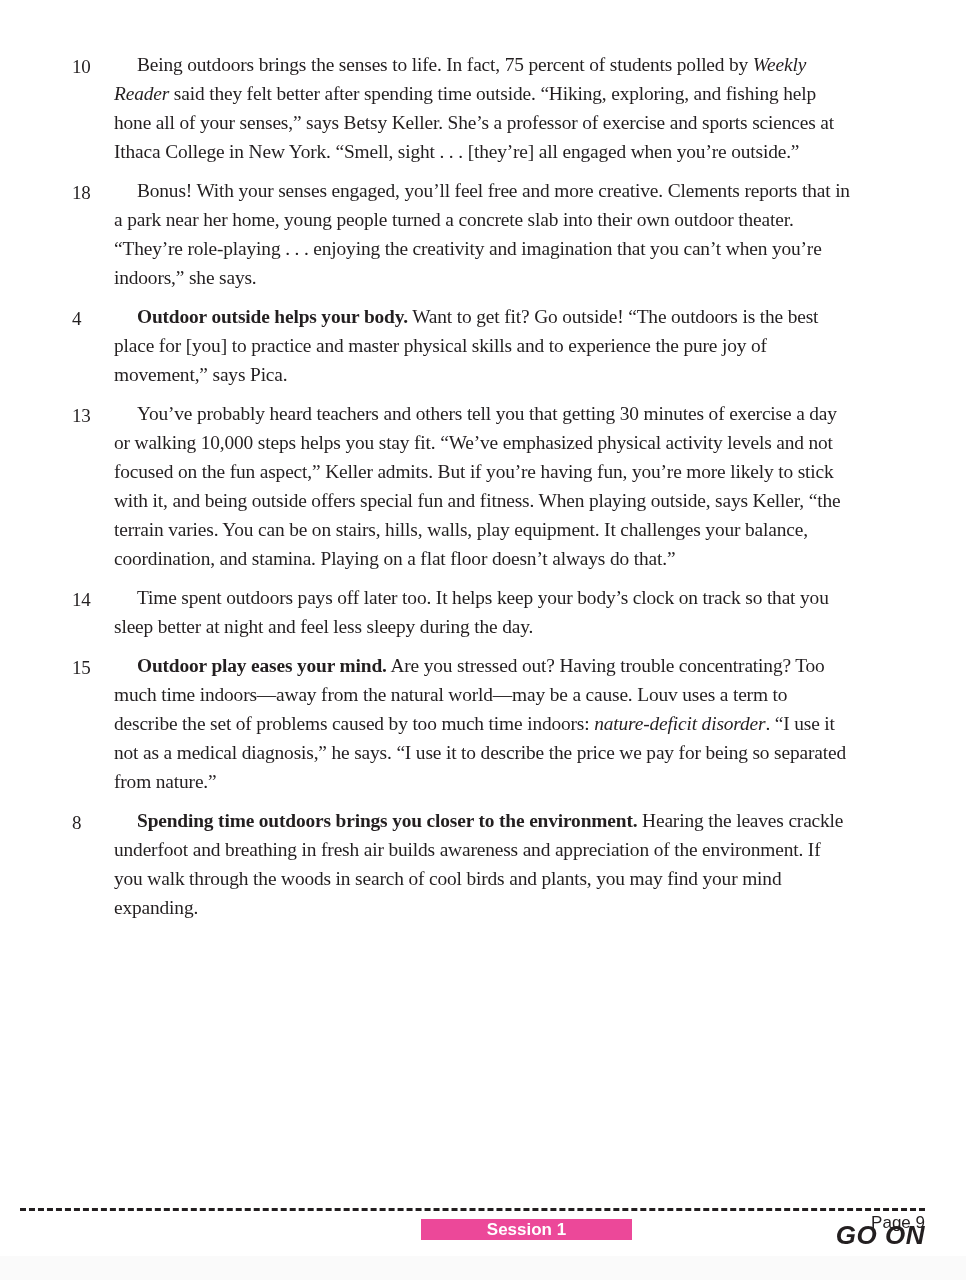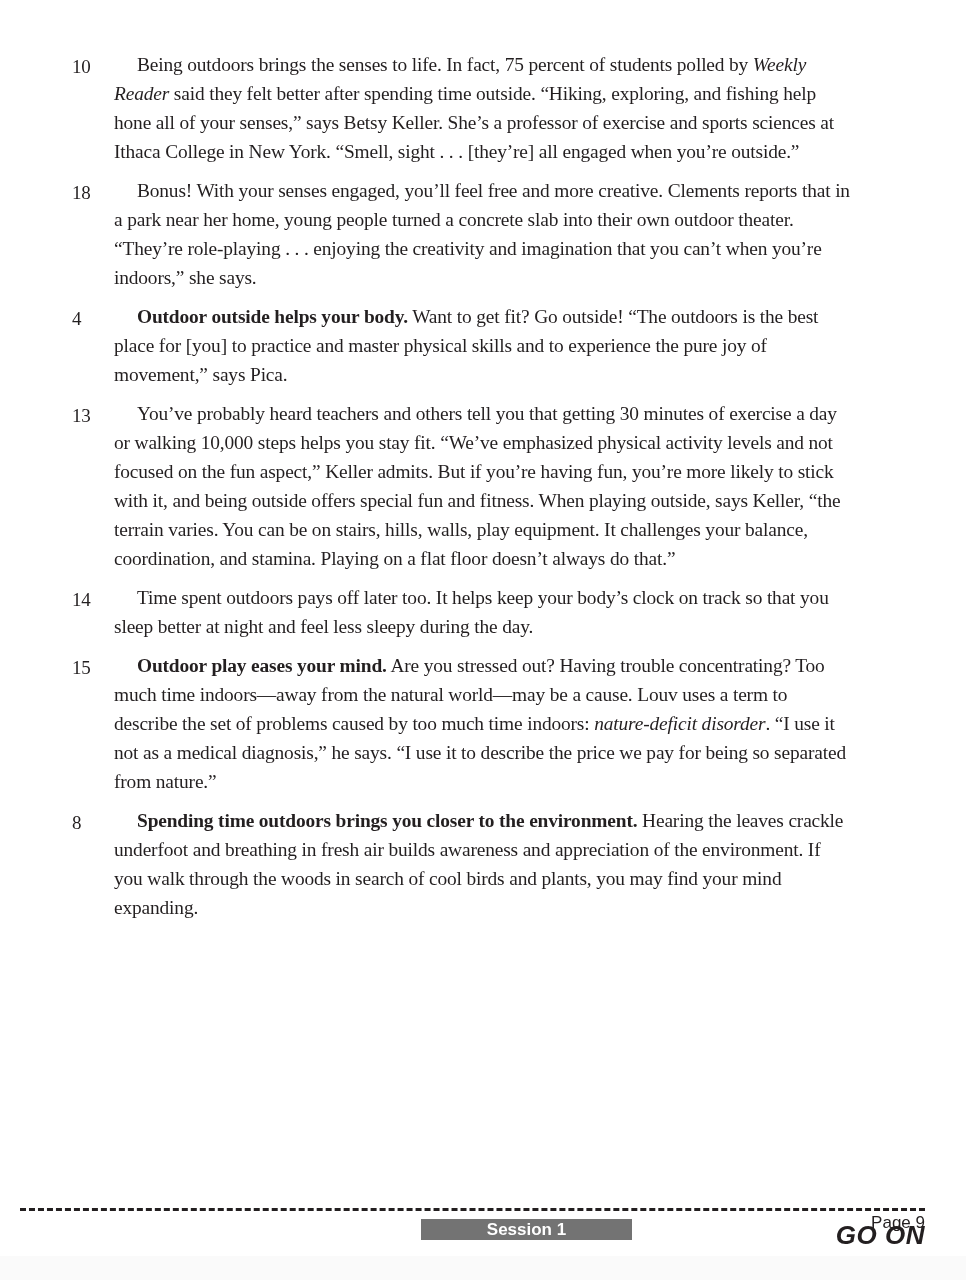--- a/index.html
+++ b/index.html
@@ -69,21 +69,21 @@
     top: 1208px;
     height: 0;
     border-top: 3px dashed #231f20;
   }
   .session-box {
     position: absolute;
     left: 421px;
     top: 1219px;
     width: 211px;
     height: 21px;
-    background: #737373;
+    background: #ec4899;
     color: #ffffff;
     font-family: "Liberation Sans", "DejaVu Sans", sans-serif;
     font-weight: bold;
     font-size: 17px;
     line-height: 21px;
     text-align: center;
   }
   .page-num {
     position: absolute;
     right: 41px;

